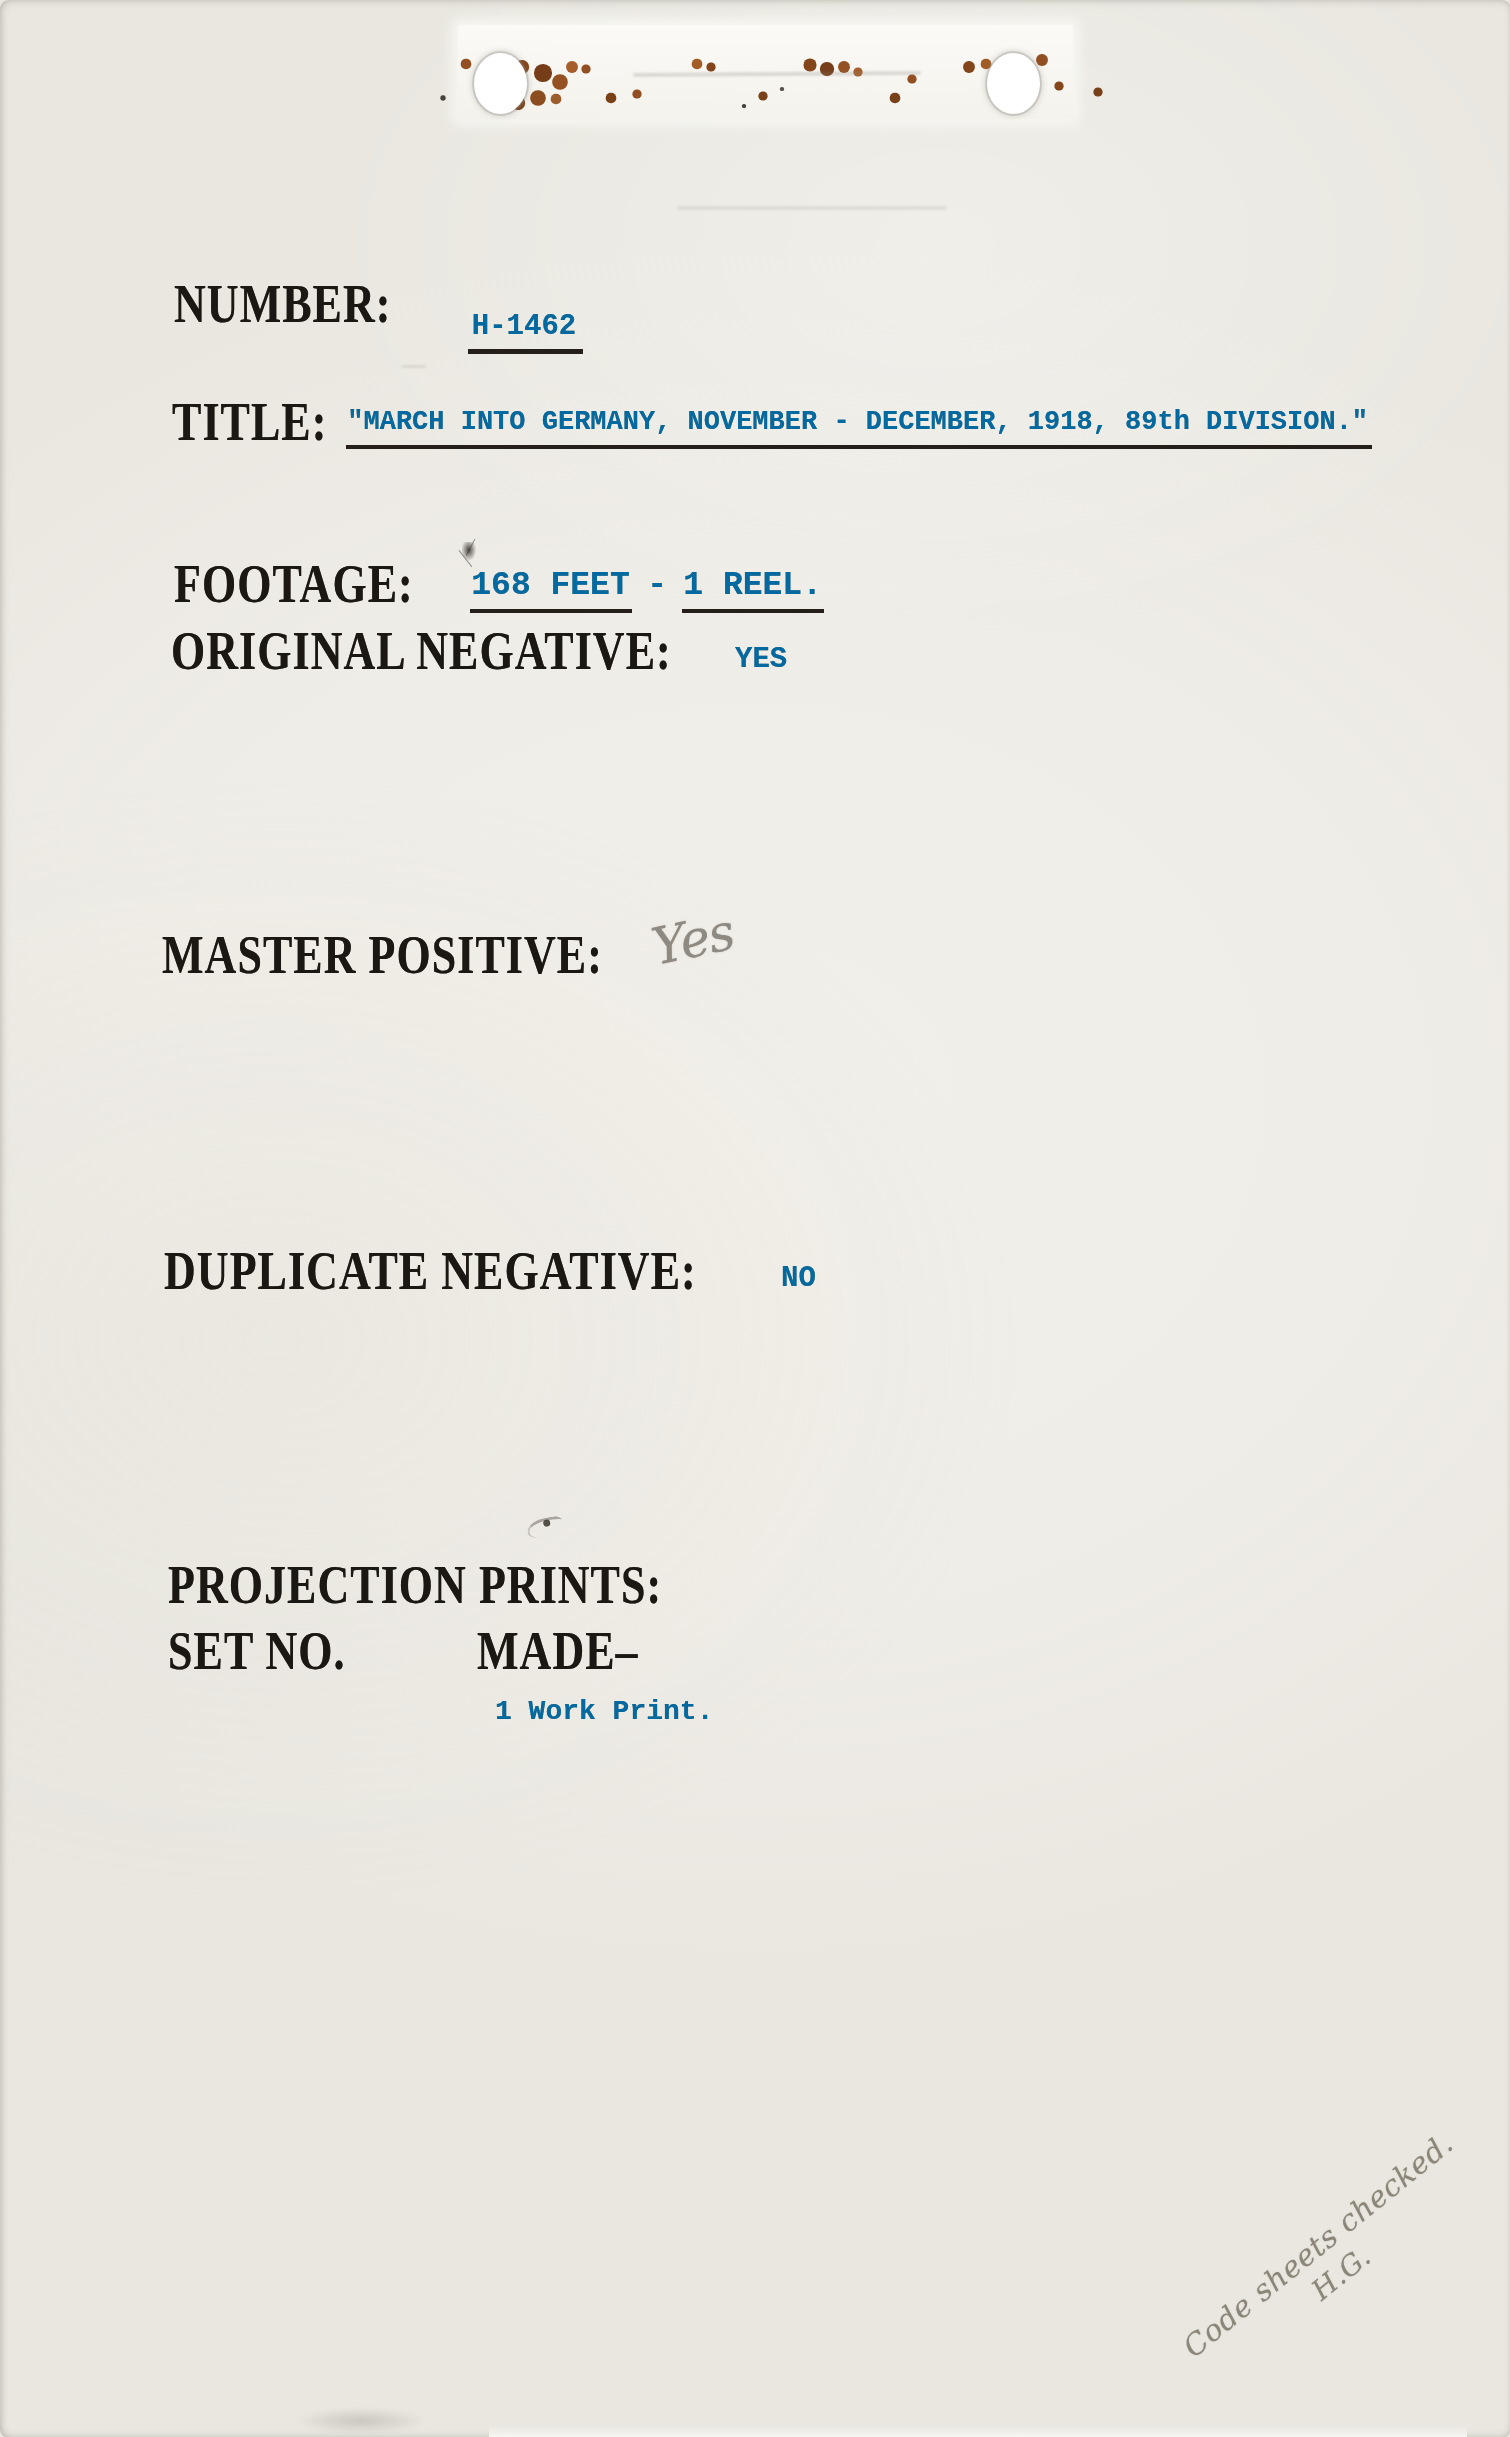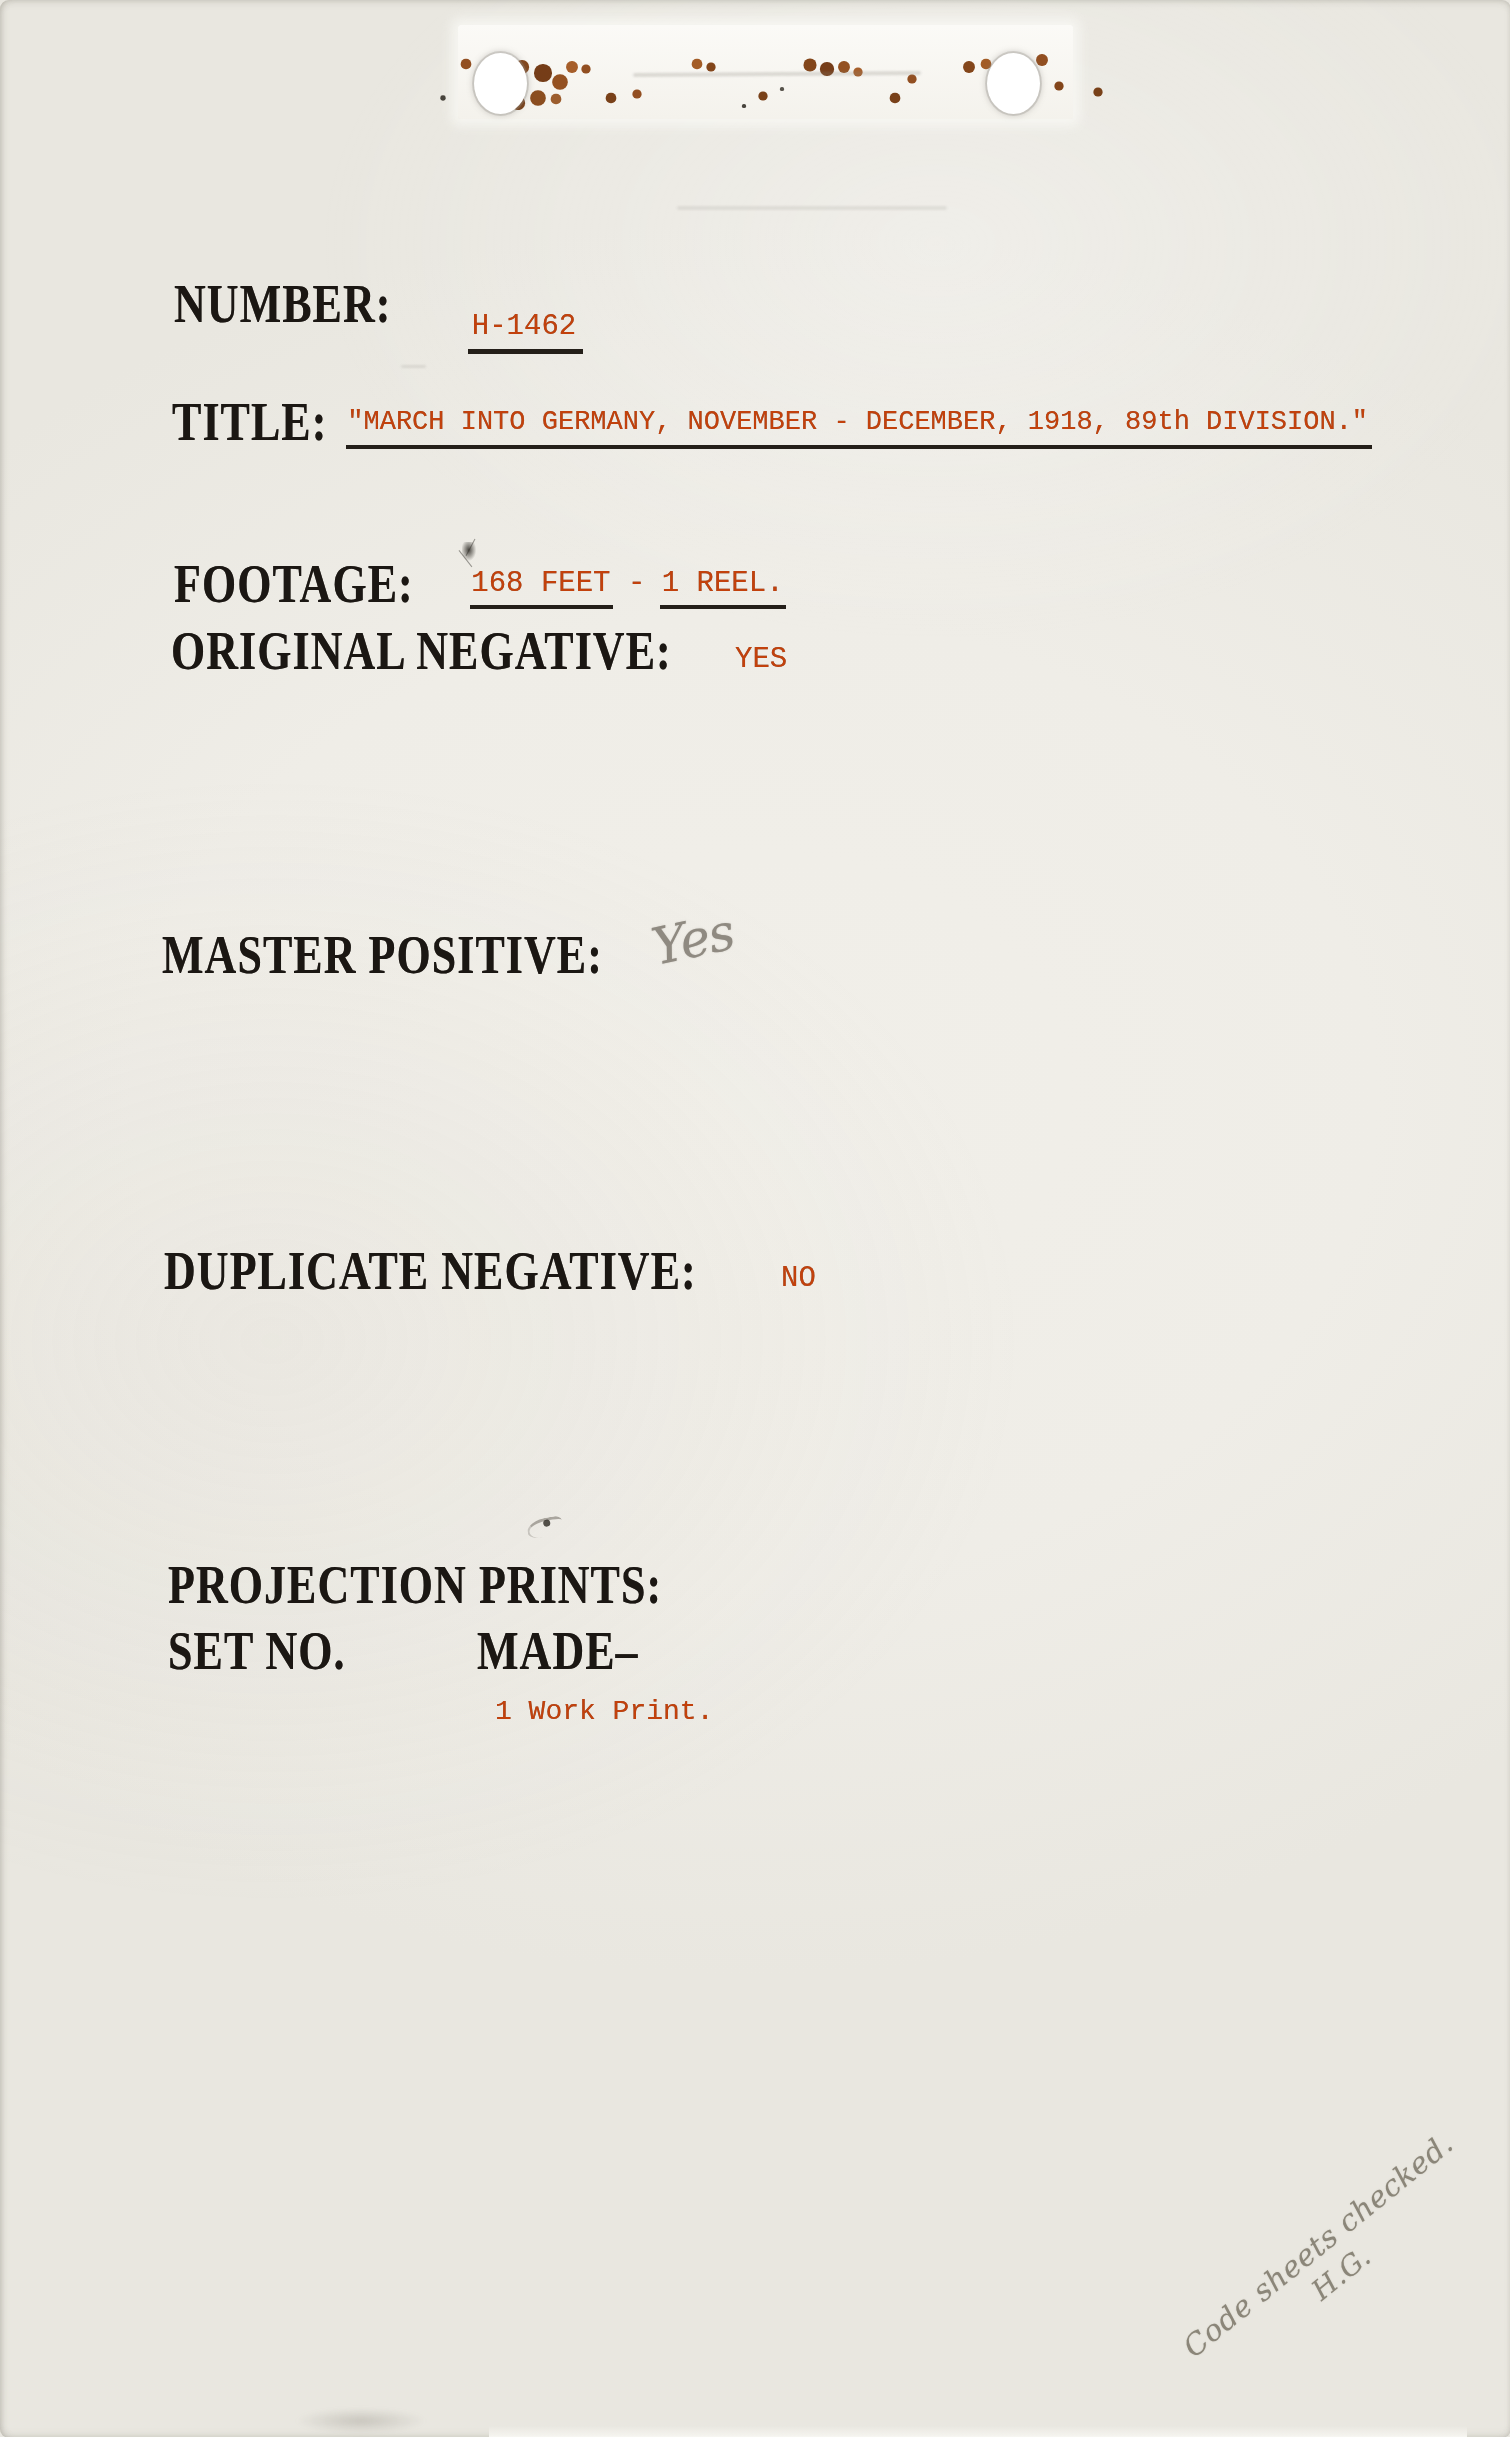--- a/index.html
+++ b/index.html
@@ -53,29 +53,29 @@
   .lbl-title{left:172px;top:394px;}
   .lbl-footage{left:174px;top:556px;}
   .lbl-orig{left:171px;top:623px;}
   .lbl-master{left:162px;top:927px;}
   .lbl-dup{left:164px;top:1243px;}
   .lbl-proj{left:168px;top:1557px;}
   .lbl-setno{left:168px;top:1623px;}
   .lbl-made{left:477px;top:1623px;}
 
   
-  .typed{position:absolute;font-family:"Liberation Mono", monospace;font-weight:400;
-    color:#c2410c;line-height:1;white-space:nowrap;
+  .typed{position:absolute;font-family:"Liberation Mono", monospace;font-weight:700;
+    color:#0369a1;line-height:1;white-space:nowrap;
     text-shadow:0 0 0.6px rgba(41,36,31,.55);}
   .u{border-bottom:5px solid #241f19;}
   .val-number{left:468px;top:312px;font-size:29px;}
   .val-number .u{padding:0 6.3px 6.3px 3.8px;}
   .val-title{left:346px;top:409px;font-size:27px;}
   .val-title .u{border-bottom-width:4.4px;padding:0 3.8px 8.2px 1.3px;}
-  .val-footage{left:470px;top:569px;font-size:29px;}
+  .val-footage{left:470px;top:569px;font-size:33px;}
   .val-footage .u{border-bottom-width:4.4px;padding:0 2.5px 5px 1.3px;}
   .val-footage .sep{margin:0 15px;}
   .val-orig{left:735px;top:645px;font-size:29px;}
   .val-dup{left:781px;top:1264px;font-size:29px;}
   .val-workprint{left:495px;top:1698px;font-size:28px;}
 
   
   .hand{position:absolute;font-family:"DejaVu Serif", serif;font-style:italic;
     color:#8f8a81;white-space:nowrap;}
   .val-master-hw{left:652px;top:914px;font-size:51px;line-height:1;

